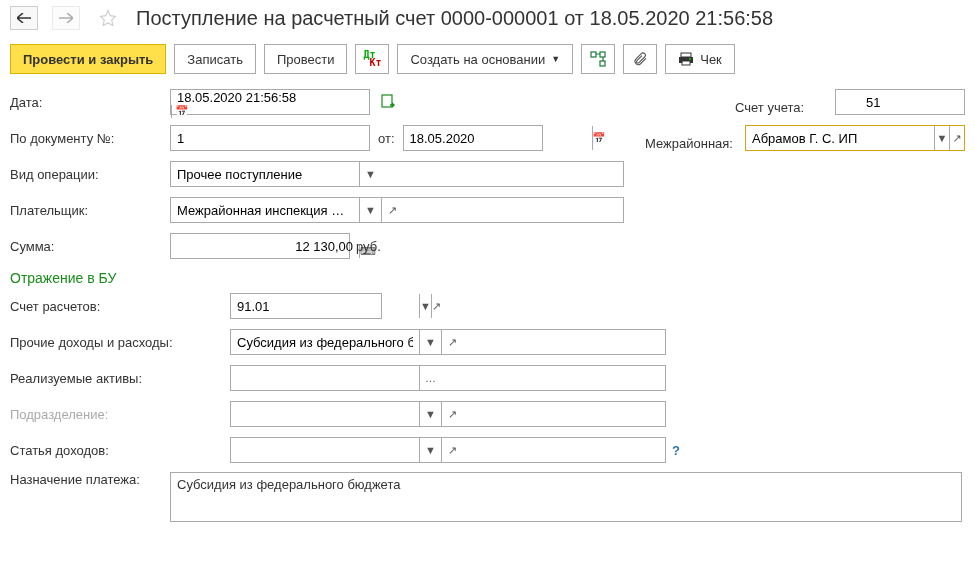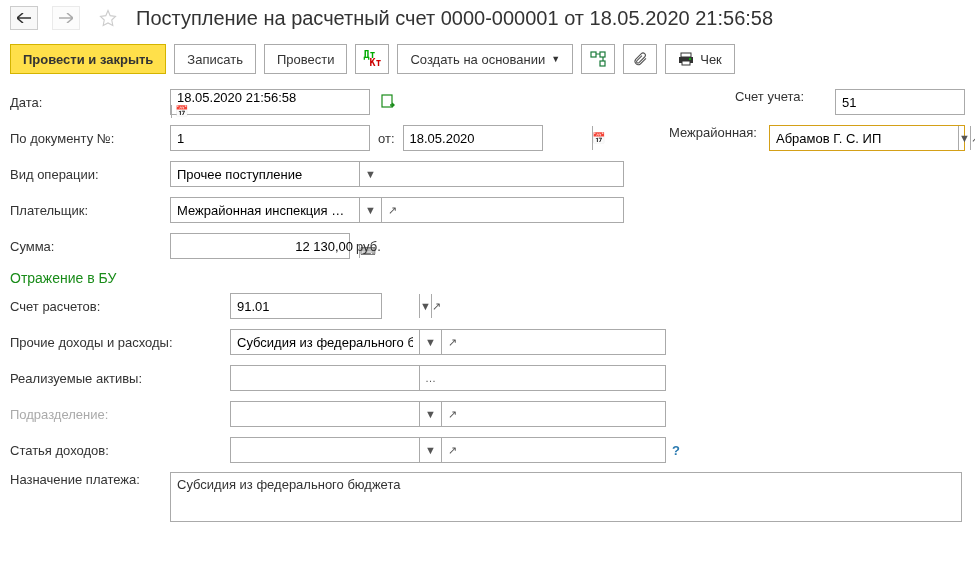--- a/index.html
+++ b/index.html
@@ -55,21 +55,21 @@
     padding-left: 12px;
   }
   .btn-icon { width: 34px; justify-content: center; padding: 0; }
   .form-row {
     display: flex;
     align-items: center;
     margin-bottom: 8px;
     min-height: 28px;
   }
   .col-left { flex: 1; display:flex; align-items:center; }
-  .col-right { display:flex; align-items:flex-start; }
+  .col-right { display:flex; align-items:flex-end; }
   .lbl { width: 160px; color: #333; flex-shrink:0; }
   .lbl-disabled { color: #aaa; }
   .input-group {
     display: inline-flex;
     height: 26px;
     border: 1px solid #aaa;
     background: #fff;
   }
   .input-group.highlight { border: 1px solid #d4a017; }
   .input-group input {
@@ -175,42 +175,42 @@
     </span>
     <span style="margin-left:10px;color:#1a8c1a;">
       <svg width="16" height="16" viewBox="0 0 16 16">
           <rect x="2" y="2" width="10" height="12" fill="none" stroke="#1a8c1a" stroke-width="1.2"></rect>
           <path d="M10 12 l4 0 M12 10 l2 2 l-2 2" stroke="#1a8c1a" stroke-width="1.4" fill="none"></path>
         </svg>
     </span>
   </div>
   <div class="col-right">
     <span class="lbl-right">Счет учета:</span>
-    <span class="input-group" style="width:130px;">
+    <span class="input-group" style="width:130px;padding-left:24px;">
       <input value="51" style="">
 
     </span>
   </div>
 </div>
 
 <div class="form-row">
   <div class="col-left">
     <span class="lbl">По документу №:</span>
     <span class="input-group" style="width:200px;">
       <input value="1" style="">
     </span>
     <span class="sub-label">от:</span>
     <span class="input-group" style="width:140px;">
       <input value="18.05.2020" style="">
       <span class="addon">📅</span>
     </span>
   </div>
   <div class="col-right">
     <span class="lbl-right">Межрайонная:</span>
-    <span class="input-group highlight" style="width:196px;">
+    <span class="input-group highlight" style="width:220px;">
       <input value="Абрамов Г. С. ИП" style="">
       <span class="addon">▼</span>
       <span class="addon">↗</span>
     </span>
   </div>
 </div>
 
 <div class="form-row">
   <span class="lbl">Вид операции:</span>
   <span class="input-group" style="width:454px;">

